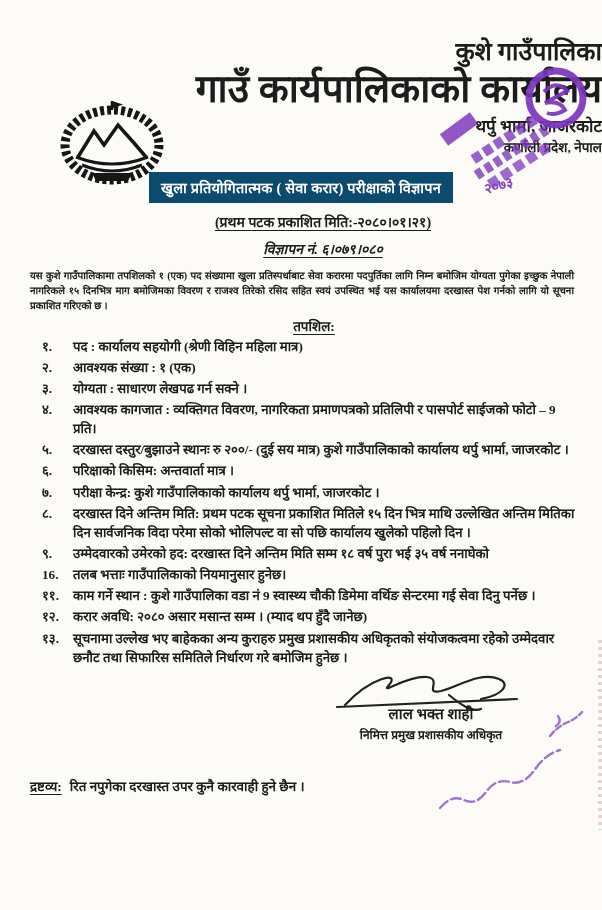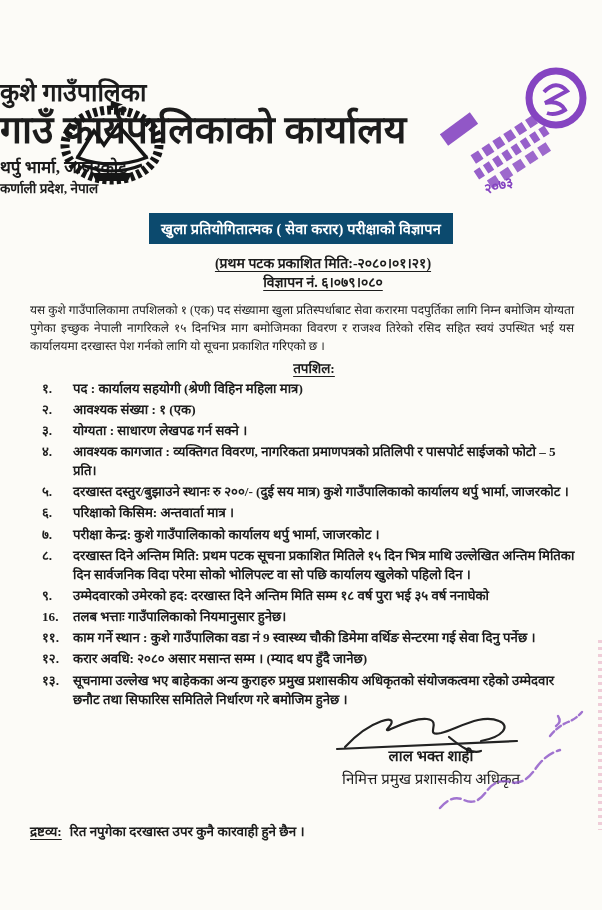--- a/index.html
+++ b/index.html
@@ -3,56 +3,56 @@
 <meta charset="utf-8">
 <style>
   html,body{margin:0;padding:0;background:#e8e6e1;}
   .page{
     position:relative;width:602px;height:910px;margin:0 auto;
     background:#fcfbf7;overflow:hidden;
     font-family:"Liberation Serif","DejaVu Serif",serif;
     color:#1c1c1c;
   }
   
-  .header{position:relative;padding-top:79px;text-align:left;}
+  .header{position:relative;padding-top:38px;text-align:right;}
   .logo{position:absolute;left:60px;top:93px;}
   .org-name{font-size:25px;font-weight:bold;line-height:1.15;}
   .office-name{font-size:39px;font-weight:bold;line-height:1.15;}
   .addr1{font-size:17px;font-weight:bold;margin-top:2px;}
   .addr2{font-size:13.5px;font-weight:bold;margin-top:1px;}
   
   .stamp{position:absolute;right:-8px;top:62px;width:170px;height:150px;pointer-events:none;}
   
   .banner{
     display:table;margin:16px auto 0;background:#0c4a6e;color:#fff;
     font-size:14.5px;font-weight:bold;padding:5px 12px 6px;letter-spacing:.2px;
   }
   .meta-line{
     text-align:center;font-size:14px;font-weight:bold;margin-top:9px;
     text-decoration:underline;text-underline-offset:3px;padding-left:44px;
   }
-  .meta-line.adv{margin-top:0;}
+  .meta-line.adv{margin-top:8px;font-style:italic;}
   
   .intro{
-    margin:10px 28px 0 30px;font-size:12px;font-weight:400;
+    margin:10px 28px 0 30px;font-size:10px;font-weight:700;
     line-height:1.5;text-align:justify;
   }
   .tapsil{
     margin:4px 4px 2px 30px;font-size:13.5px;font-weight:bold;
     text-decoration:underline;text-underline-offset:3px;text-align:center;
   }
   .items{margin:2px 26px 0 42px;}
   .item{display:flex;gap:7px;font-size:13.2px;font-weight:600;line-height:1.45;margin:2px 0;}
   .item .num{flex:none;min-width:24px;}
   .item .txt{flex:1;}
   
   .sig-block{width:250px;margin:2px 46px 0 auto;text-align:center;position:relative;}
   .sig-scribble{display:block;margin:0 auto -14px;}
   .sig-name{font-size:15px;font-weight:bold;}
-  .sig-title{font-size:15px;font-weight:normal;margin-top:3px;}
+  .sig-title{font-size:12px;font-weight:bold;margin-top:3px;}
   
   .purple-ink{position:absolute;left:430px;top:688px;pointer-events:none;}
   .edge-artifact{
     position:absolute;right:0;top:640px;width:4px;height:190px;
     background:repeating-linear-gradient(180deg,rgba(215,120,160,.35) 0 3px,rgba(255,255,255,0) 3px 7px);
   }
   
   .note{margin:34px 30px 0 30px;font-size:13.4px;font-weight:600;}
   .note-label{font-weight:bold;text-decoration:underline;text-underline-offset:3px;margin-right:8px;}
   .stamp-year-text{font-family:"Liberation Serif",serif;font-weight:bold;}
@@ -115,21 +115,21 @@
     <div class="item">
         <span class="num">२.</span>
         <span class="txt">आवश्यक संख्या : १ (एक)</span>
       </div>
     <div class="item">
         <span class="num">३.</span>
         <span class="txt">योग्यता : साधारण लेखपढ गर्न सक्ने ।</span>
       </div>
     <div class="item">
         <span class="num">४.</span>
-        <span class="txt">आवश्यक कागजात : व्यक्तिगत विवरण, नागरिकता प्रमाणपत्रको प्रतिलिपी र पासपोर्ट साईजको फोटो – 5 प्रति।</span>
+        <span class="txt">आवश्यक कागजात : व्यक्तिगत विवरण, नागरिकता प्रमाणपत्रको प्रतिलिपी र पासपोर्ट साईजको फोटो – 9 प्रति।</span>
       </div>
     <div class="item">
         <span class="num">५.</span>
         <span class="txt">दरखास्त दस्तुर/बुझाउने स्थानः रु २००/- (दुई सय मात्र) कुशे गाउँपालिकाको कार्यालय थर्पु भार्मा, जाजरकोट ।</span>
       </div>
     <div class="item">
         <span class="num">६.</span>
         <span class="txt">परिक्षाको किसिम:  अन्तवार्ता मात्र ।</span>
       </div>
     <div class="item">

